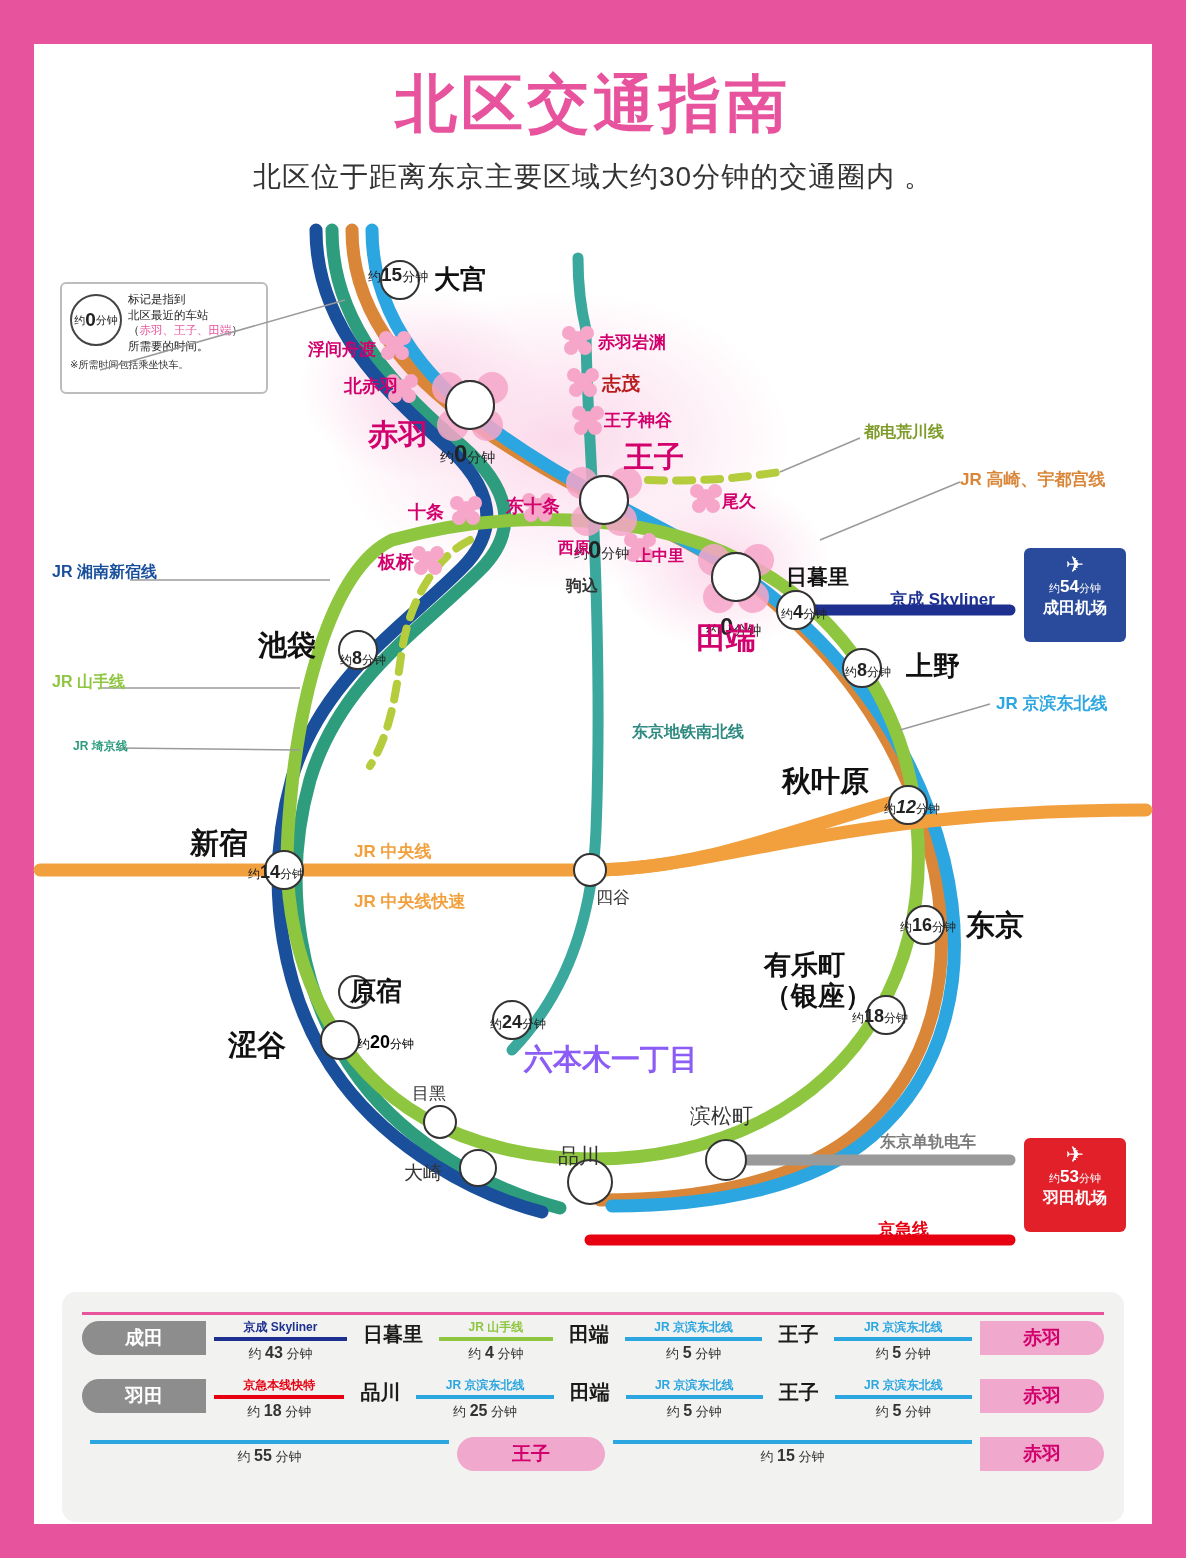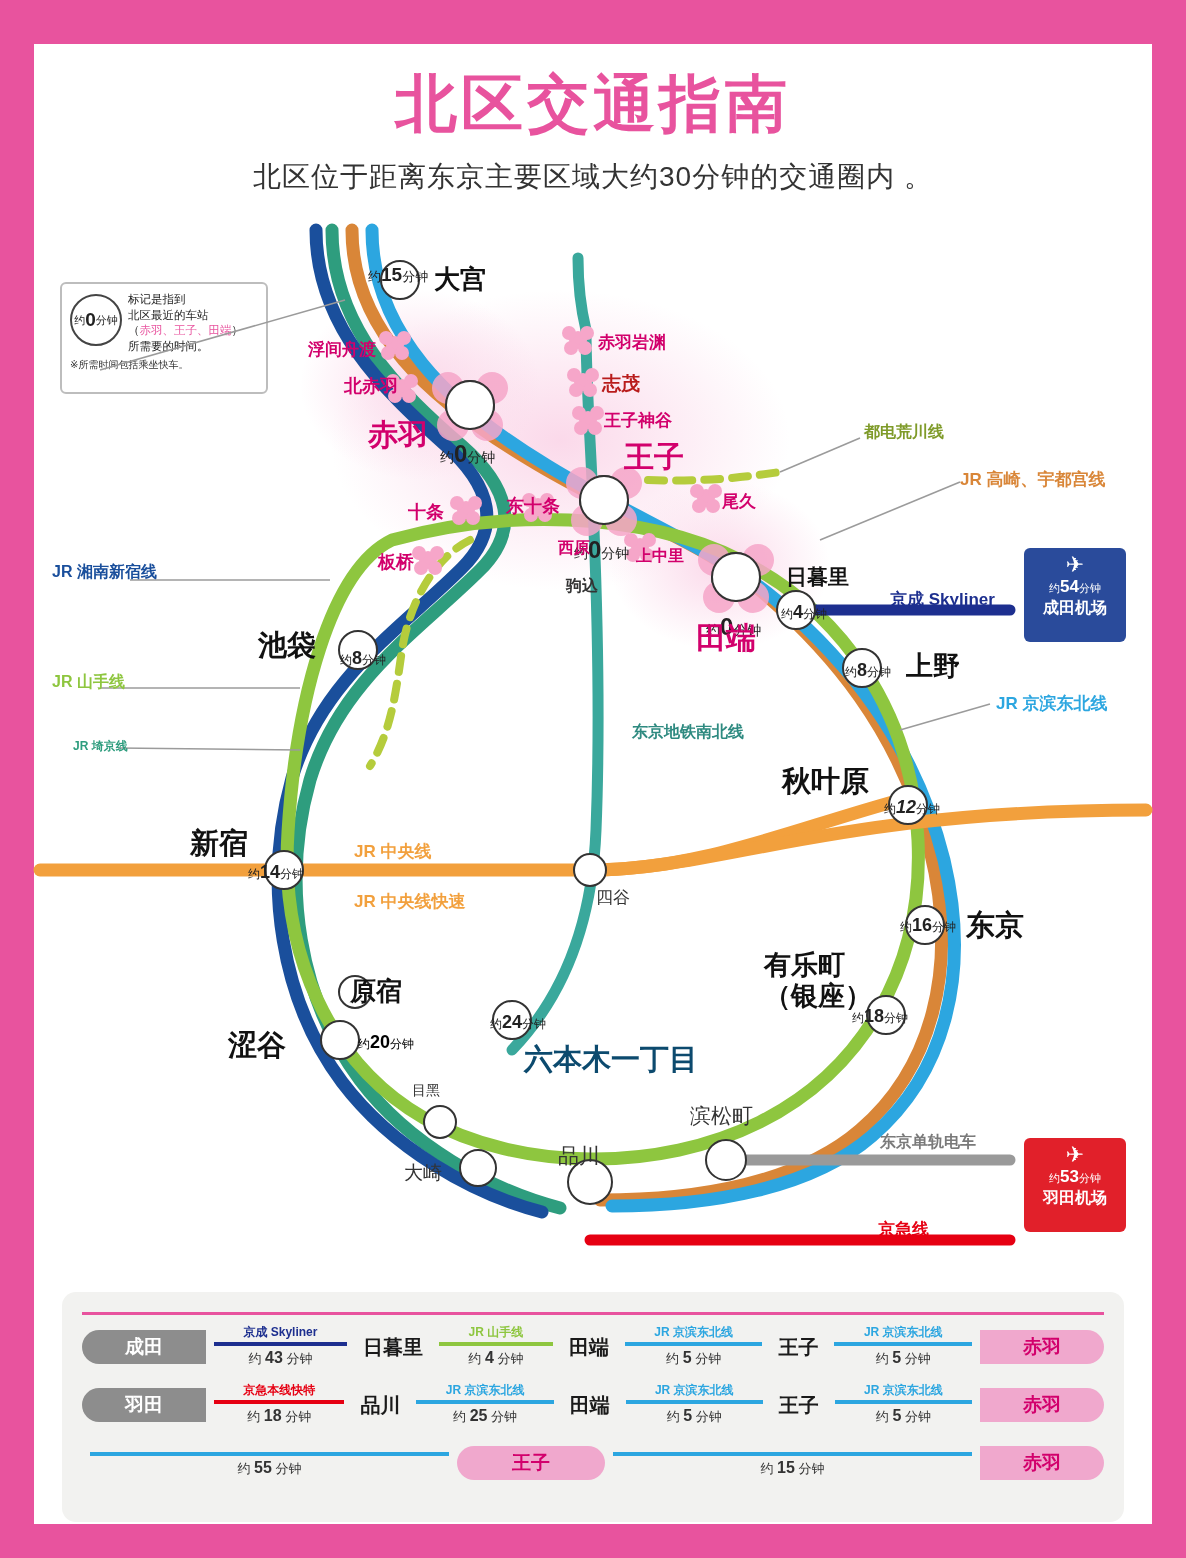--- a/index.html
+++ b/index.html
@@ -48,21 +48,21 @@
   
   .lbl{position:absolute;white-space:nowrap;}
 
   
   .routes{
     position:absolute;left:62px;top:1292px;width:1062px;height:230px;
     background:#f2f2f0;border-radius:14px;box-sizing:border-box;padding:14px 20px;
   }
   .routes-title{font-size:22px;font-weight:bold;color:#e8539e;letter-spacing:1px;}
   .routes-underline{height:3px;background:#e8539e;margin-top:6px;}
-  .route-row{display:flex;align-items:center;height:52px;margin-top:6px;}
+  .route-row{display:flex;align-items:flex-start;height:52px;margin-top:6px;}
   .pill-gray{
     background:#8d8d8d;color:#fff;font-weight:bold;font-size:19px;
     border-radius:18px 0 0 18px;height:34px;display:flex;align-items:center;justify-content:center;
     min-width:96px;padding:0 14px;
   }
   .pill-gray.wide{min-width:280px;border-radius:18px;}
   .pill-pink{
     background:#f0a8cd;color:#d2006c;font-weight:bold;font-size:19px;
     border-radius:0 18px 18px 0;height:34px;display:flex;align-items:center;justify-content:center;
     min-width:96px;padding:0 14px;
@@ -339,24 +339,24 @@
 <div class="lbl" style="left:696px;top:618px;font-size:30px;font-weight:bold;color:#d2006c;">田端</div>
 <div class="lbl" style="left:786px;top:563px;font-size:21px;font-weight:bold;color:#111;">日暮里</div>
 <div class="lbl" style="left:906px;top:648px;font-size:27px;font-weight:bold;color:#111;">上野</div>
 <div class="lbl" style="left:258px;top:626px;font-size:29px;font-weight:bold;color:#111;">池袋</div>
 <div class="lbl" style="left:782px;top:762px;font-size:29px;font-weight:bold;color:#111;">秋叶原</div>
 <div class="lbl" style="left:190px;top:824px;font-size:29px;font-weight:bold;color:#111;">新宿</div>
 <div class="lbl" style="left:966px;top:906px;font-size:29px;font-weight:bold;color:#111;">东京</div>
 <div class="lbl" style="left:596px;top:886px;font-size:17px;color:#333;">四谷</div>
 <div class="lbl" style="left:350px;top:974px;font-size:26px;font-weight:bold;color:#111;">原宿</div>
 <div class="lbl" style="left:228px;top:1026px;font-size:29px;font-weight:bold;color:#111;">涩谷</div>
-<div class="lbl" style="left:524px;top:1040px;font-size:29px;font-weight:bold;color:#0c4a6e;">六本木一丁目</div>
+<div class="lbl" style="left:524px;top:1040px;font-size:29px;font-weight:bold;color:#8b5cf6;">六本木一丁目</div>
 <div class="lbl" style="left:764px;top:950px;font-size:27px;font-weight:bold;color:#111;line-height:1.15;white-space:pre;">有乐町
 （银座）</div>
-<div class="lbl" style="left:412px;top:1082px;font-size:14px;color:#333;">目黑</div>
+<div class="lbl" style="left:412px;top:1082px;font-size:17px;color:#333;">目黑</div>
 <div class="lbl" style="left:404px;top:1160px;font-size:19px;color:#333;">大崎</div>
 <div class="lbl" style="left:558px;top:1142px;font-size:21px;color:#333;">品川</div>
 <div class="lbl" style="left:690px;top:1102px;font-size:21px;color:#333;">滨松町</div>
 
 <div class="lbl" style="left:52px;top:562px;font-size:16px;font-weight:bold;color:#1a4f9c;">JR 湘南新宿线</div>
 <div class="lbl" style="left:52px;top:672px;font-size:16px;font-weight:bold;color:#8ec63f;">JR 山手线</div>
 <div class="lbl" style="left:52px;top:738px;font-size:12px;font-weight:bold;color:#2e9d7e;margin-left:21px;">JR 埼京线</div>
 <div class="lbl" style="left:354px;top:840px;font-size:17px;font-weight:bold;color:#f2a03d;">JR 中央线</div>
 <div class="lbl" style="left:354px;top:890px;font-size:17px;font-weight:bold;color:#f2a03d;">JR 中央线快速</div>
 <div class="lbl" style="left:960px;top:468px;font-size:17px;font-weight:bold;color:#d98638;">JR 高崎、宇都宫线</div>

